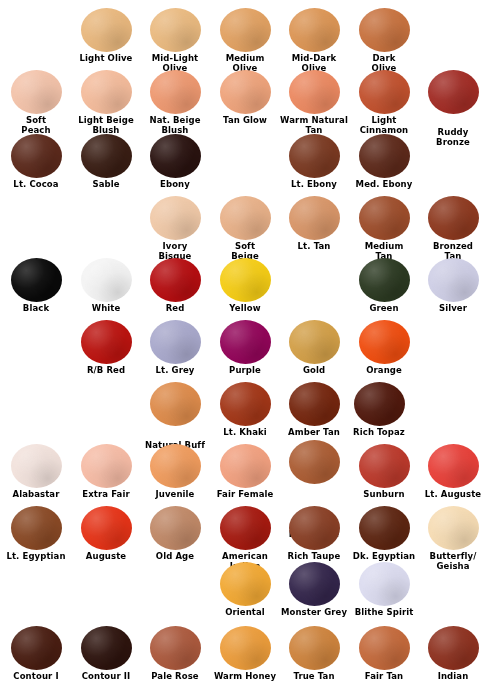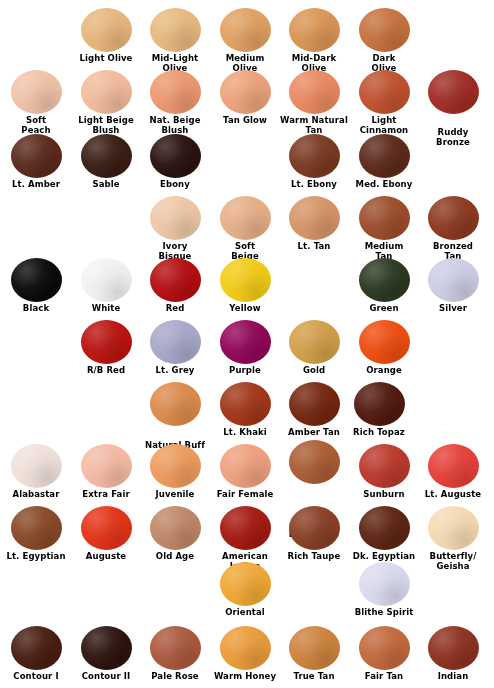--- a/index.html
+++ b/index.html
@@ -120,21 +120,21 @@
       <div class="swatch-label">Light
 Cinnamon</div>
     </div>
     <div class="swatch-cell" style="left: 418px; top: 70px; gap: 12px;">
       <div class="swatch-disc" style="background: rgb(162, 45, 38);"></div>
       <div class="swatch-label">Ruddy
 Bronze</div>
     </div>
     <div class="swatch-cell" style="left: 1px; top: 134px;">
       <div class="swatch-disc" style="background: rgb(92, 42, 28);"></div>
-      <div class="swatch-label">Lt. Amber</div>
+      <div class="swatch-label">Lt. Cocoa</div>
     </div>
     <div class="swatch-cell" style="left: 71px; top: 134px;">
       <div class="swatch-disc" style="background: rgb(58, 30, 20);"></div>
       <div class="swatch-label">Sable</div>
     </div>
     <div class="swatch-cell" style="left: 140px; top: 134px;">
       <div class="swatch-disc" style="background: rgb(42, 19, 16);"></div>
       <div class="swatch-label">Ebony</div>
     </div>
     <div class="swatch-cell" style="left: 279px; top: 134px;">
@@ -284,20 +284,24 @@
     </div>
     <div class="swatch-cell" style="left: 418px; top: 506px;">
       <div class="swatch-disc" style="background: rgb(246, 220, 180);"></div>
       <div class="swatch-label">Butterfly/
 Geisha</div>
     </div>
     <div class="swatch-cell" style="left: 210px; top: 562px;">
       <div class="swatch-disc" style="background: rgb(242, 169, 53);"></div>
       <div class="swatch-label">Oriental</div>
     </div>
+    <div class="swatch-cell" style="left: 279px; top: 562px;">
+      <div class="swatch-disc" style="background: rgb(52, 38, 76);"></div>
+      <div class="swatch-label">Monster Grey</div>
+    </div>
     <div class="swatch-cell" style="left: 349px; top: 562px;">
       <div class="swatch-disc" style="background: rgb(220, 220, 240);"></div>
       <div class="swatch-label">Blithe Spirit</div>
     </div>
     <div class="swatch-cell" style="left: 1px; top: 626px;">
       <div class="swatch-disc" style="background: rgb(74, 30, 18);"></div>
       <div class="swatch-label">Contour I</div>
     </div>
     <div class="swatch-cell" style="left: 71px; top: 626px;">
       <div class="swatch-disc" style="background: rgb(46, 20, 14);"></div>

